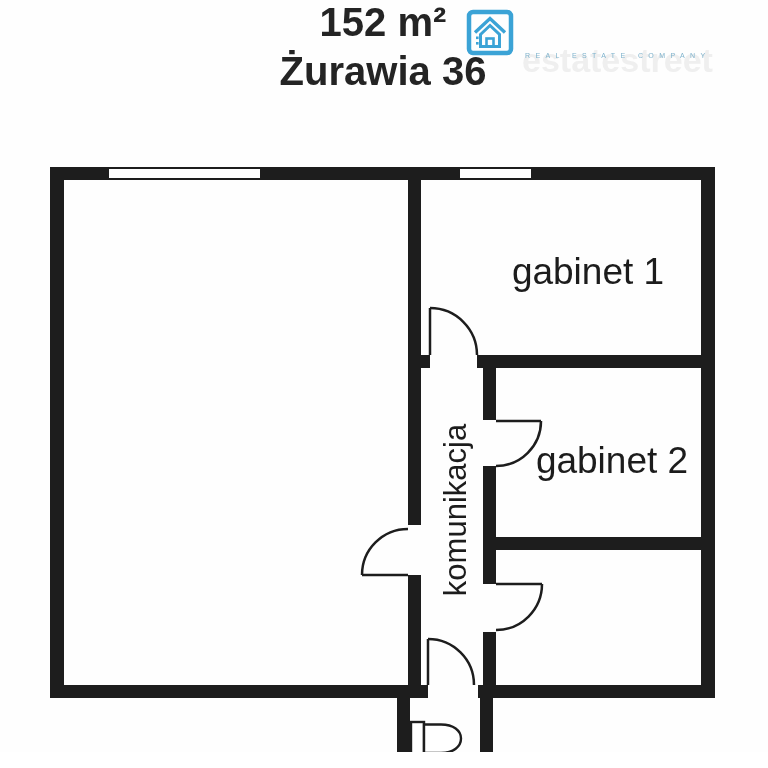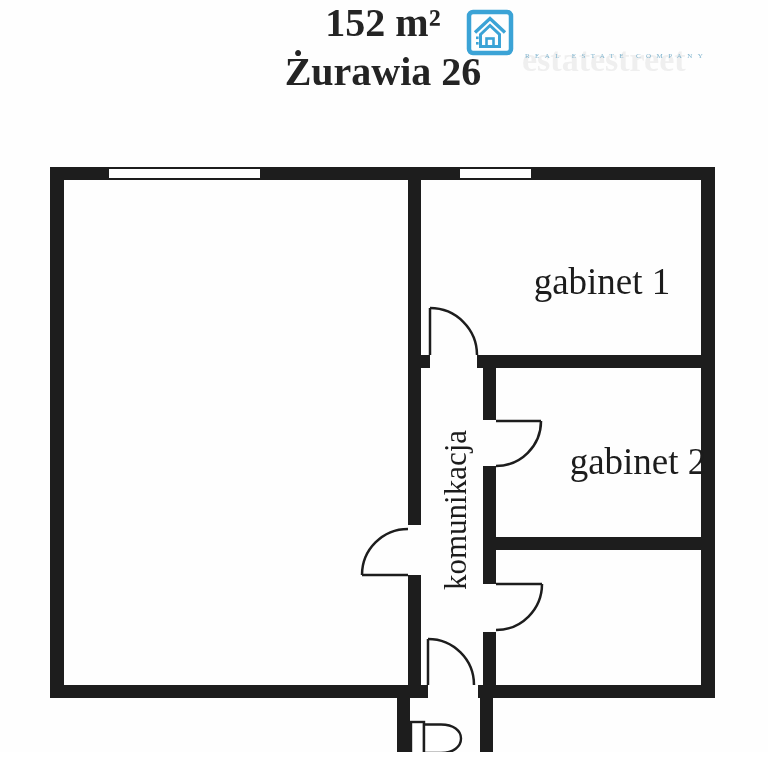--- a/index.html
+++ b/index.html
@@ -1,18 +1,18 @@
 <!DOCTYPE html>
 <html><head>
 <meta charset="utf-8">
 <style>
   html,body{margin:0;padding:0;background:#ffffff;}
   .canvas{
     position:relative;width:768px;height:752px;background:#fefefe;overflow:hidden;
-    font-family:Liberation Serif, serif;color:#1c1c1c;
+    font-family:Liberation Sans, sans-serif;color:#1c1c1c;
   }
   
   .header-text{
     position:absolute;left:383px;top:-2px;transform:translateX(-50%);
     text-align:center;font-size:40px;font-weight:600;line-height:49px;color:#242424;
     white-space:nowrap;
   }
   .logo{position:absolute;left:466px;top:9px;width:260px;height:56px;}
   .logo-icon{position:absolute;left:0;top:0;}
   .logo-wordmark{
@@ -38,21 +38,21 @@
     transform:translate(-50%,-50%) rotate(-90deg);font-size:31px;
   }
 </style>
 </head>
 <body>
 
 <div class="canvas">
 
   <div class="header-text">
     <div>152 m²</div>
-    <div>Żurawia 26</div>
+    <div>Żurawia 36</div>
   </div>
 
   <div class="logo">
     <svg class="logo-icon" width="48" height="48" viewBox="0 0 48 48">
       <g fill="none" stroke="#3BA3D6">
         <rect x="3" y="3" width="42" height="41" rx="4" stroke-width="4.5"></rect>
         <path d="M 9 23.5 L 24 9.5 L 39 23.5" stroke-width="3.4"></path>
         <path d="M 14.5 25.5 L 24 16.5 L 33.5 25.5 L 33.5 37.5 L 14.5 37.5 Z" stroke-width="3"></path>
         <rect x="20.5" y="29.5" width="7" height="8" stroke-width="2.6"></rect>
         <rect x="10" y="27.5" width="2.6" height="2.6" fill="#3BA3D6" stroke="none"></rect>
@@ -110,17 +110,17 @@
         <path d="M 428 639 A 46 46 0 0 1 474 685"></path>
       </g>
     </g>
 
     <g>
       <rect class="fixture" x="411" y="722" width="13" height="32"></rect>
       <path class="fixture" d="M 424 724.5 L 441 724.5 C 453.5 724.5 461 730.5 461 738.5 C 461 746.5 453.5 753 441 753 L 424 753 Z"></path>
     </g>
   </svg>
 
-  <div class="room-label" style="left:602px;top:272px;margin-top:9px;">gabinet 1</div>
-  <div class="room-label" style="left:638px;top:461px;">gabinet 2</div>
+  <div class="room-label" style="left:588px;top:272px;">gabinet 1</div>
+  <div class="room-label" style="left:612px;top:461px;">gabinet 2</div>
   <div class="room-label vertical" style="left:456px;top:510px;">komunikacja</div>
 
 </div>
 
 </body></html>

